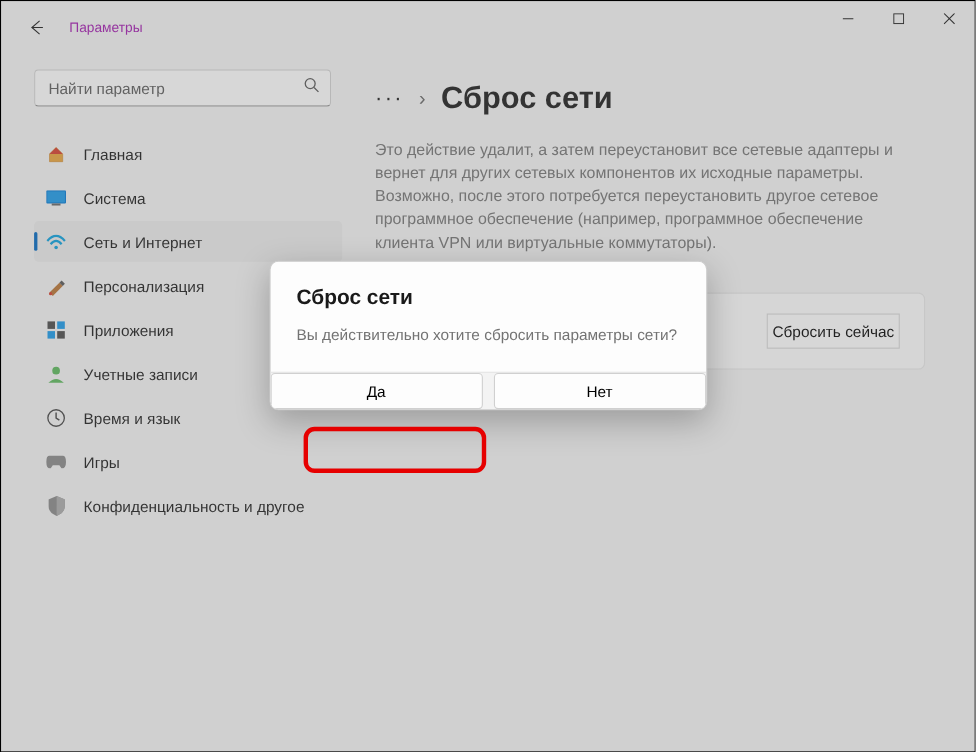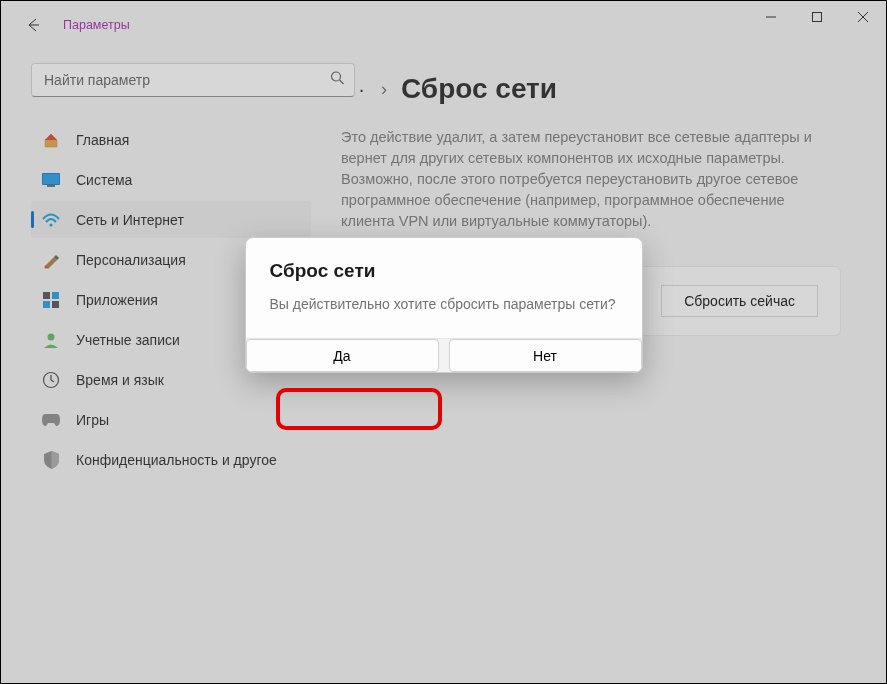--- a/index.html
+++ b/index.html
@@ -23,21 +23,21 @@
     margin-right: 20px;
     cursor: default;
   }
   .title { font-size: 12.5px; color: #a21caf; }
   .win-controls { position: absolute; right: 0; top: 0; height: 48px; display: flex; }
   .win-btn { width: 46px; height: 32px; display: flex; align-items: center; justify-content: center; }
   .content { display: flex; padding: 10px 0 0 30px; height: calc(100% - 48px); }
   .sidebar { width: 280px; flex-shrink: 0; }
   .search-wrap {
     position: relative;
-    width: 324px; height: 34px; margin: 4px 0 24px 0;
+    width: 270px; height: 34px; margin: 4px 0 24px 0;
   }
   .search {
     width: 100%; height: 100%;
     border: 1px solid #d0d0d0;
     border-bottom: 1.5px solid #888;
     border-radius: 4px;
     background: #fdfdfd;
     padding: 0 34px 0 12px;
     font-size: 14px;
     color: #555;
@@ -70,21 +70,21 @@
     background: #fbfbfb;
     padding: 18px 22px;
     display: flex; justify-content: flex-end;
     min-height: 68px;
     width: 500px;
   }
   .reset-now {
     background: #fdfdfd;
     border: 1px solid #d6d6d6;
     border-radius: 0;
-    padding: 7px 22px;
+    padding: 7px 4px;
     font-size: 14px;
     cursor: default;
   }
   .overlay {
     position: absolute; inset: 0;
     background: rgba(120,120,120,0.28);
     display: flex; align-items: flex-start; justify-content: center;
     padding-top: 236px;
   }
   .dialog {

